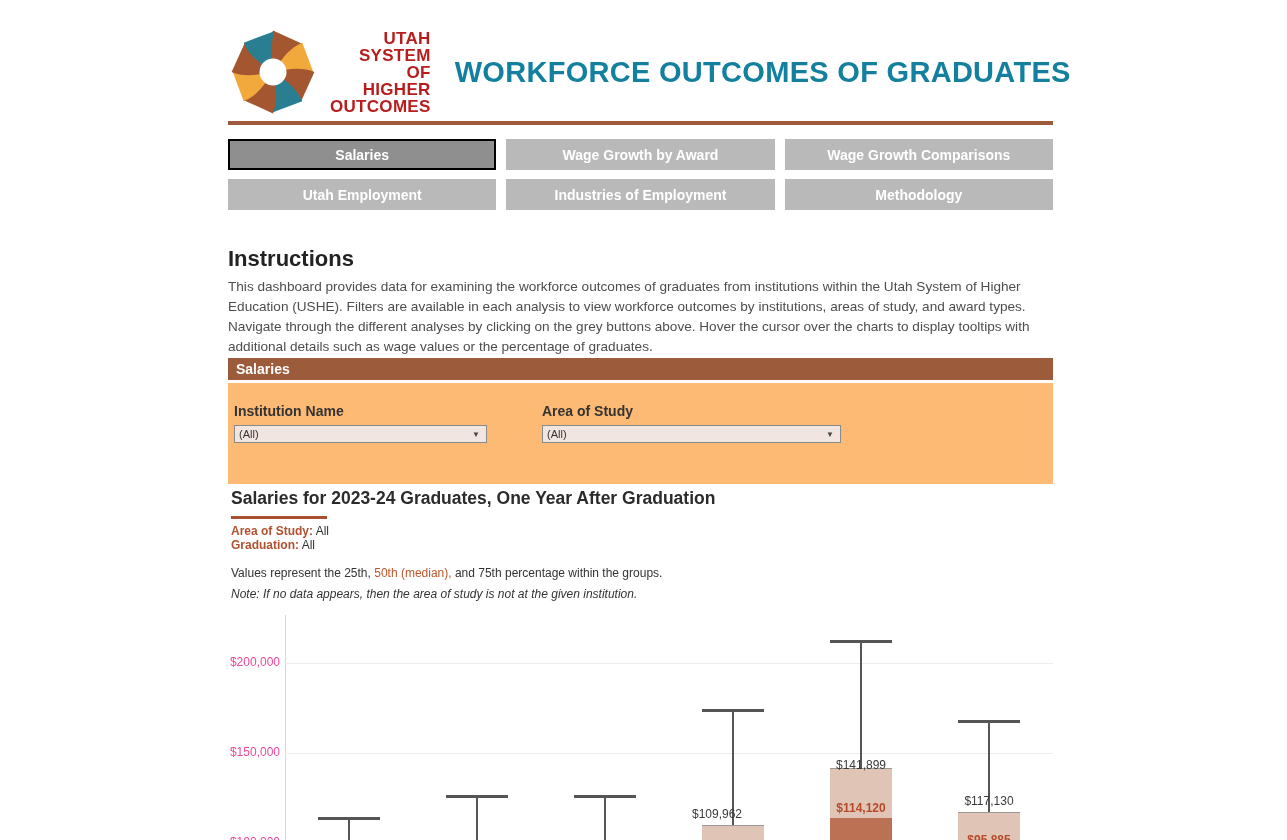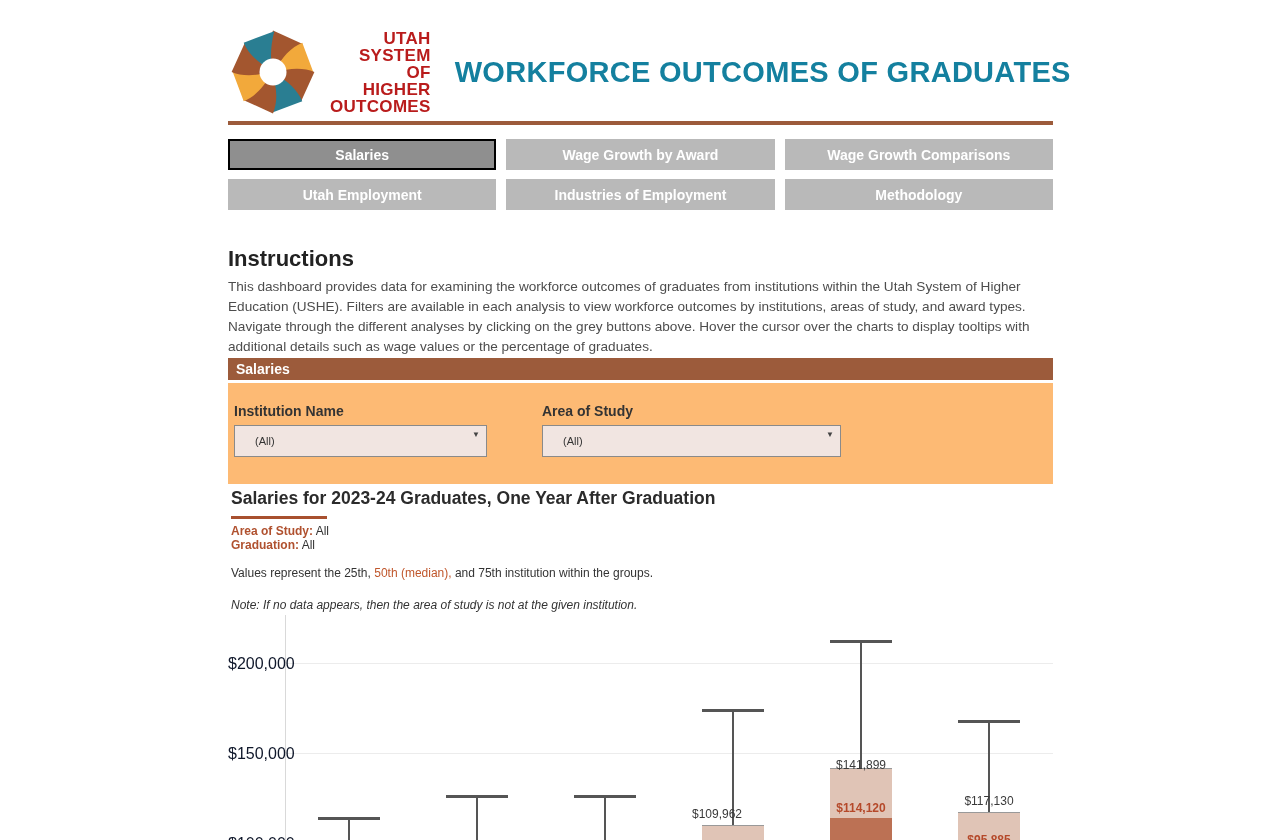--- a/index.html
+++ b/index.html
@@ -29,41 +29,41 @@
   .instructions p  { font-size:13.6px; color:#4d4d4d; line-height:20px; }
 
   
   .section-bar { position:absolute; top:358px; left:0; width:825px; height:22px;
                  background:#9c5b3b; color:#ffffff; font-size:14px; font-weight:bold;
                  display:flex; align-items:center; padding-left:8px; }
   .filter-panel { position:absolute; top:383px; left:0; width:825px; height:101px; background:#fdba74; }
   .filter { position:absolute; top:20px; }
   .filter-1 { left:6px; }  .filter-2 { left:314px; }
   .filter-label { font-size:14px; font-weight:bold; color:#333333; margin-bottom:6px; }
-  .dropdown { height:32px; background:#f1e5e1; border:1px solid #8a8a8a; position:relative;
-              display:flex; align-items:center; padding-left:20px; font-size:11px; color:#333333;
+  .dropdown { height:18px; background:#f1e5e1; border:1px solid #8a8a8a; position:relative;
+              display:flex; align-items:center; padding-left:4px; font-size:11px; color:#333333;
               cursor:pointer; }
   .dd-1 { width:253px; } .dd-2 { width:299px; }
   .dd-arrow { position:absolute; right:6px; top:4px; font-size:8px; color:#444444; }
 
   
   .chart-header { position:absolute; top:488px; left:3px; width:822px; }
   .chart-title { font-size:17.5px; font-weight:bold; color:#2b2b2b; }
   .title-underline { width:96px; height:3px; background:#a8502f; margin-top:7px; margin-bottom:5px; }
   .meta-line { font-size:12px; line-height:14px; color:#333333; }
   .meta-label { color:#b0512f; font-weight:bold; }
   .pct-line { font-size:12px; color:#333333; margin-top:14px; }
   .pct-mid { color:#c0572c; }
-  .note-line { font-size:12px; color:#333333; font-style:italic; margin-top:18px; }
+  .note-line { font-size:12px; color:#333333; font-style:italic; margin-top:7px; }
 
   
   .chart { position:absolute; top:615px; left:0; width:825px; height:225px; overflow:hidden; }
   .gridline { position:absolute; height:1px; background:#ececec; }
   .axis-line { position:absolute; width:1px; background:#d9d9d9; top:0; bottom:0; }
-  .tick-label { position:absolute; width:52px; text-align:right; font-size:16px; color:#0f172a; }
+  .tick-label { position:absolute; width:52px; text-align:right; font-size:12px; color:#ec4899; }
   .whisker-cap { position:absolute; height:3px; background:#555555; }
   .whisker-line { position:absolute; width:2px; background:#555555; }
   .bar-seg { position:absolute; }
   .bar-top-label { position:absolute; width:120px; text-align:center; font-size:12px; color:#3a3a3a; }
   .bar-median-label { position:absolute; width:120px; text-align:center; font-size:12px; font-weight:bold; }
 </style>
 </head>
 <body>
 
 <div class="content">
@@ -127,21 +127,21 @@
   <div class="chart-header">
     <div class="chart-title">Salaries for 2023-24 Graduates, One Year After Graduation</div>
     <div class="title-underline"></div>
     <div class="meta-line">
       <span class="meta-label">Area of Study:</span><span> All</span>
     </div>
     <div class="meta-line">
       <span class="meta-label">Graduation:</span><span> All</span>
     </div>
     <div class="pct-line">
-      <span>Values represent the 25th, </span><span class="pct-mid">50th (median),</span><span> and 75th institution within the groups.</span>
+      <span>Values represent the 25th, </span><span class="pct-mid">50th (median),</span><span> and 75th percentage within the groups.</span>
     </div>
     <div class="note-line">Note: If no data appears, then the area of study is not at the given institution.</div>
   </div>
 
   <div class="chart" id="chart-plot">
       <div class="axis-line" style="left: 57px;"></div>
       <div class="gridline" style="left: 57px; width: 768px; top: 48px;"></div>
       <div class="tick-label" style="left: 0px; top: 40px;">$200,000</div>
       <div class="gridline" style="left: 57px; width: 768px; top: 138px;"></div>
       <div class="tick-label" style="left: 0px; top: 130px;">$150,000</div>

